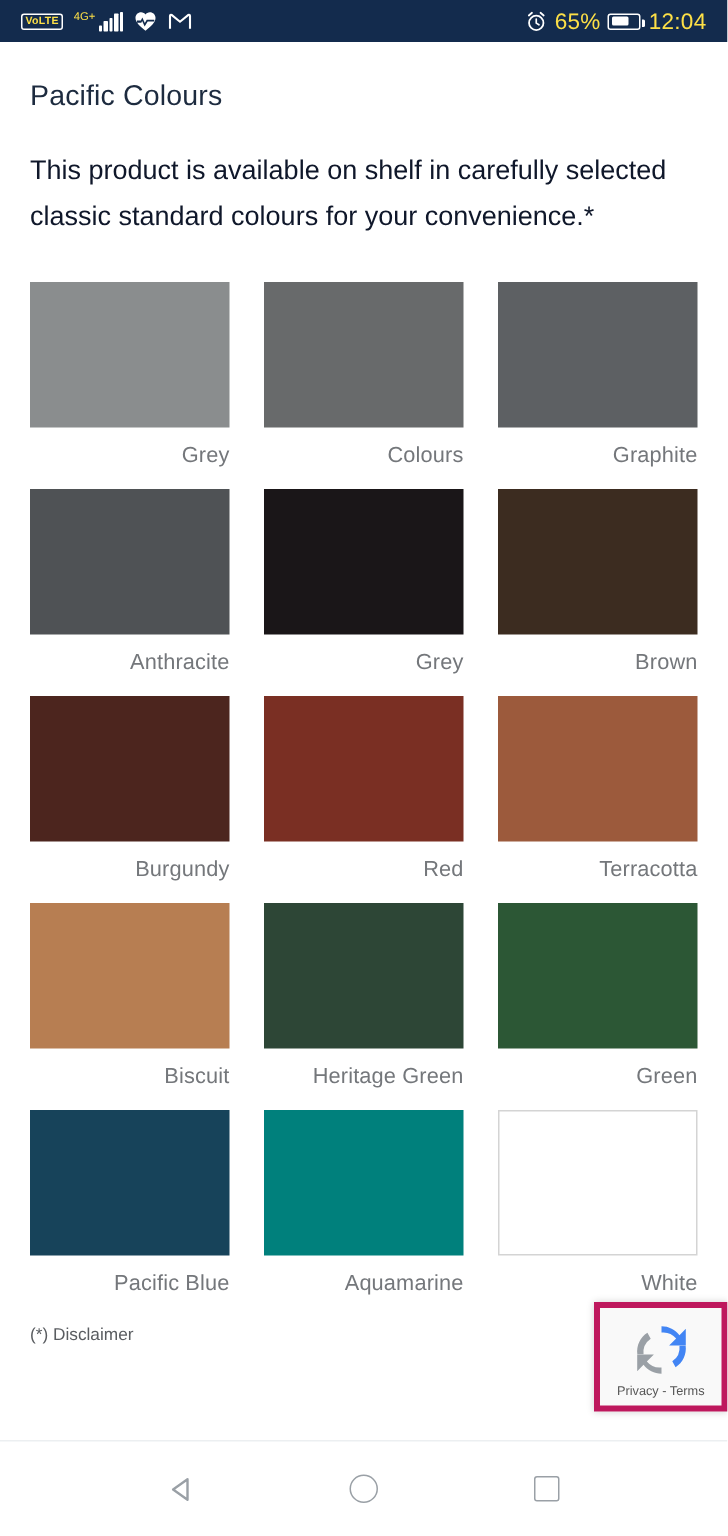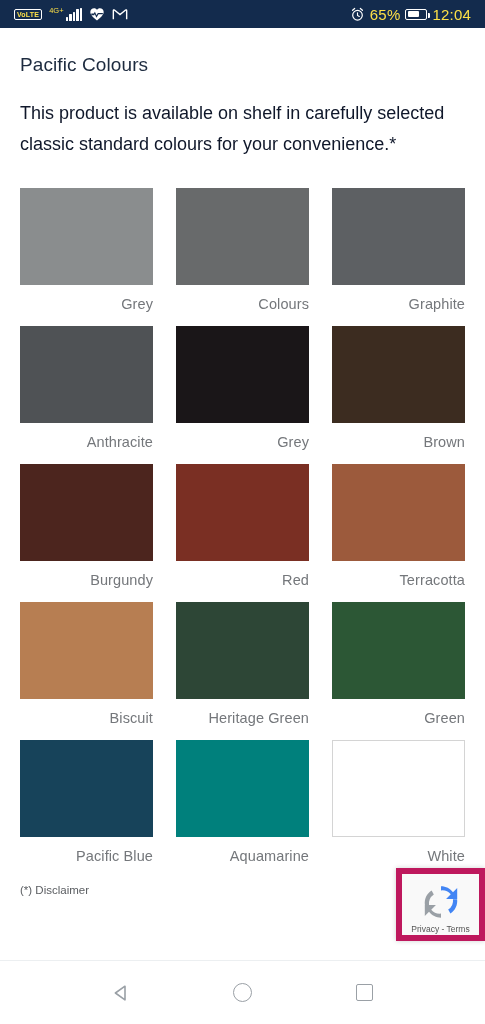--- a/index.html
+++ b/index.html
@@ -84,21 +84,21 @@
   .disclaimer{
     font-size:11.5px; color:#5a5d61; font-weight:300;
     padding:0 20px; margin-top:6px;
   }
 
   
   .recaptcha{
     position:absolute; right:0px; bottom:83px;
     width:89px; height:73px;
     background:#f9f9f9;
-    border:6px solid #be185d;
+    border:4px solid #be185d;
     box-shadow:0 0 5px rgba(0,0,0,.18);
     display:flex; flex-direction:column;
     align-items:center; justify-content:flex-start;
     padding-top:5px;
   }
   .recaptcha-logo{ width:46px; height:46px; }
   .recaptcha-terms{
     font-size:8.5px; color:#555555; white-space:nowrap;
     margin-top:-1px;
   }

